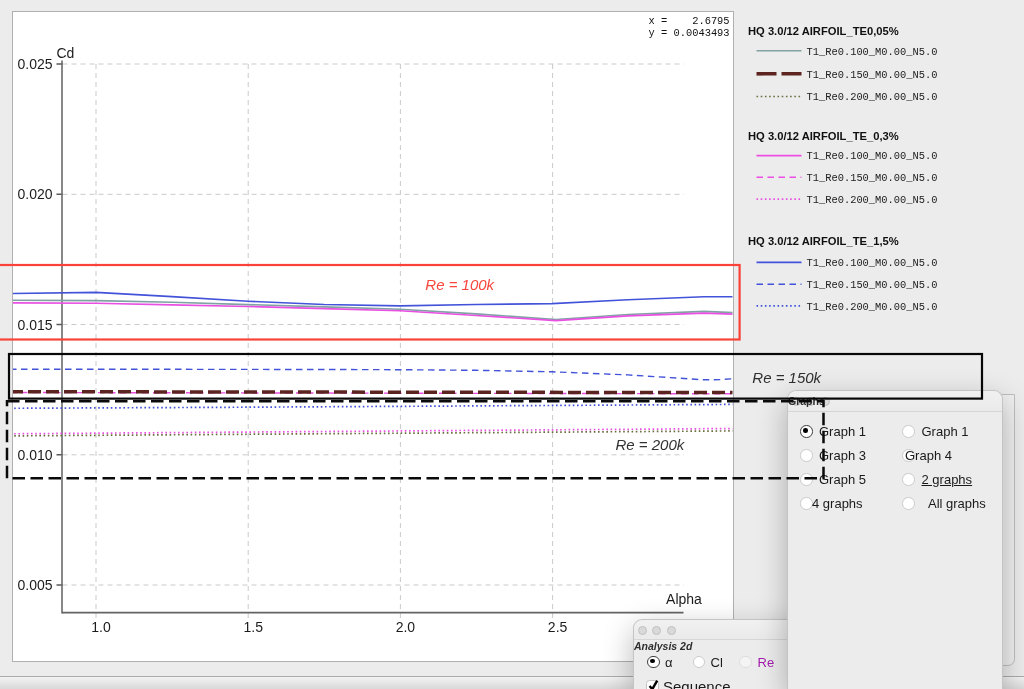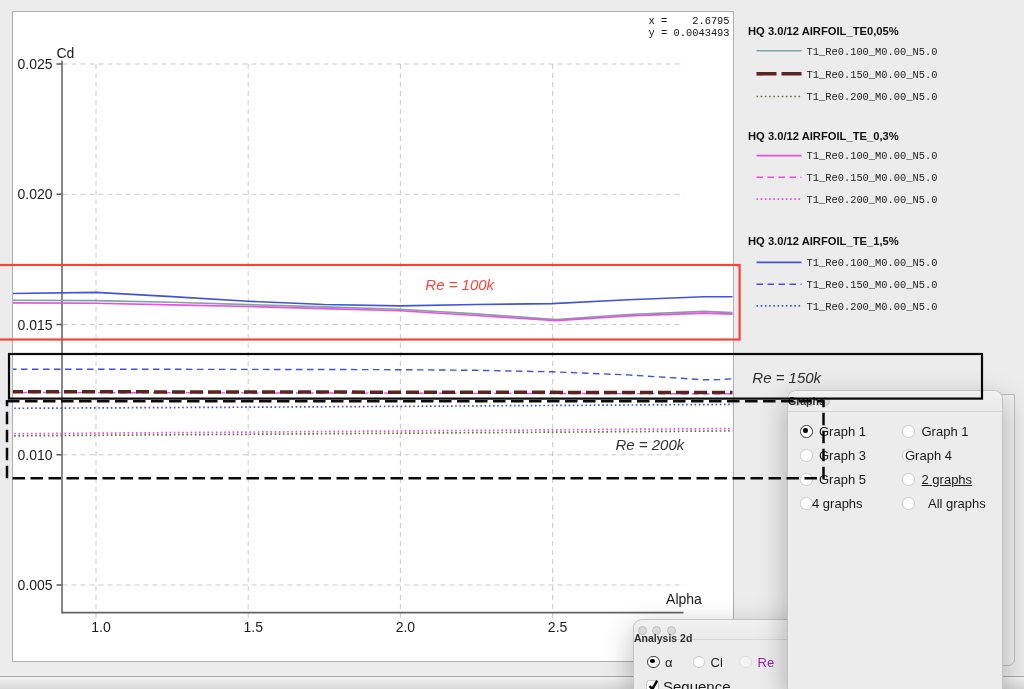--- a/index.html
+++ b/index.html
@@ -106,21 +106,21 @@
     <text x="806.5" y="287.9">T1_Re0.150_M0.00_N5.0</text>
     <text x="806.5" y="309.5">T1_Re0.200_M0.00_N5.0</text>
   </g>
 </svg>
 
 <div class="win" id="analysiswin" style="left:633px;top:619px;width:213px;height:70px;">
   <div class="titlebar" style="height:18.5px;"></div>
   <div class="tl" style="left:4px;top:6px;"></div>
   <div class="tl" style="left:18px;top:6px;"></div>
   <div class="tl" style="left:33px;top:6px;"></div>
-  <div class="wtitle" style="top:12px;">Analysis 2d</div>
+  <div class="wtitle" style="top:20px;font-style:italic;">Analysis 2d</div>
   <div class="radio sel" style="left:13.4px;top:35.7px;"></div>
   <div class="rlabel" style="left:31px;top:35px;">α</div>
   <div class="radio" style="left:58.75px;top:35.7px;"></div>
   <div class="rlabel" style="left:76.5px;top:35px;">Cl</div>
   <div class="radio dis" style="left:105.25px;top:35.7px;"></div>
   <div class="rlabel" style="left:123.5px;top:35px;color:#a21caf;">Re</div>
   <div style="position:absolute;left:11.5px;top:60.3px;width:13px;height:13px;background:#fff;
        border:1px solid #c3c3c3;border-radius:3.5px;box-sizing:border-box;"></div>
   <svg width="15" height="15" style="left:11.5px;top:56.5px;" viewBox="0 0 15 15">
     <path d="M3.6 9 L6.3 12.2 L11.2 3.6" stroke="#000" stroke-width="2.4" fill="none"></path>

